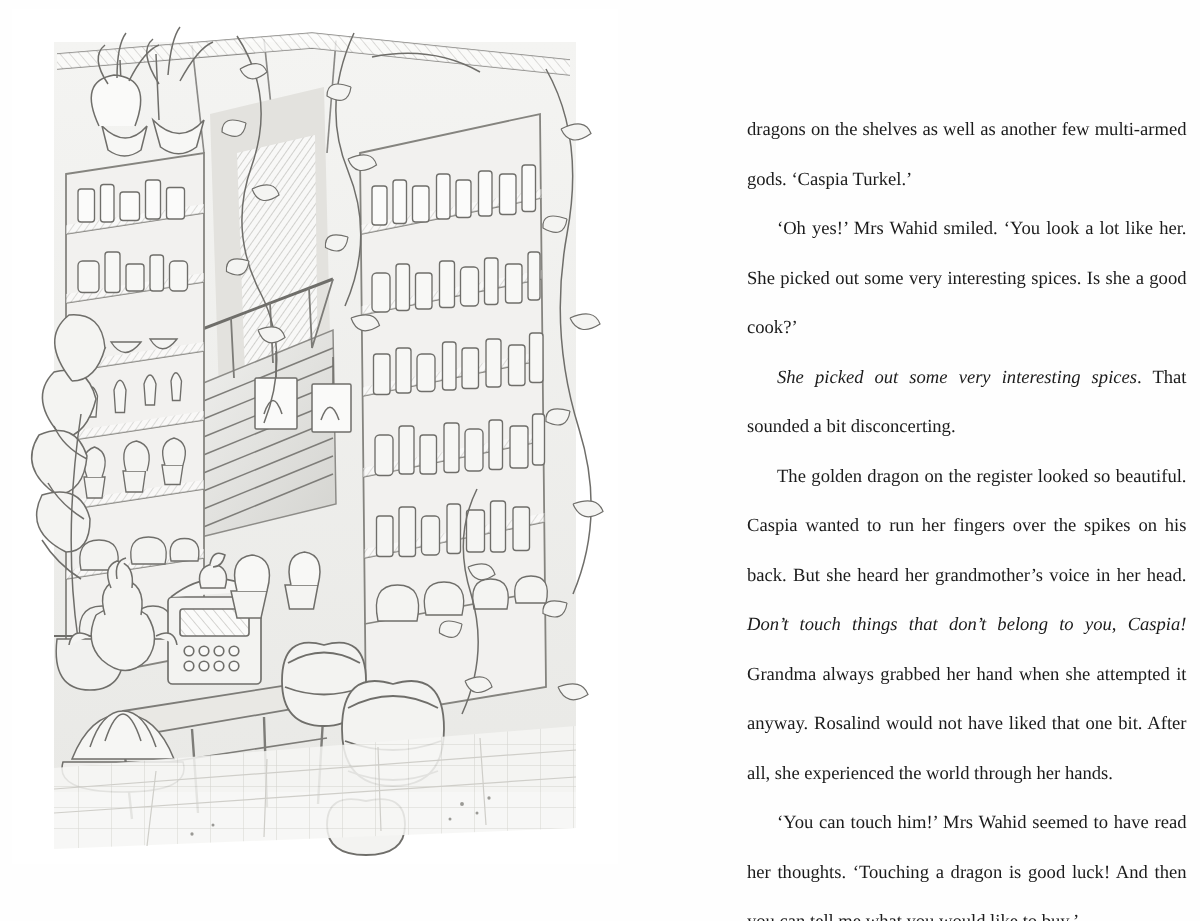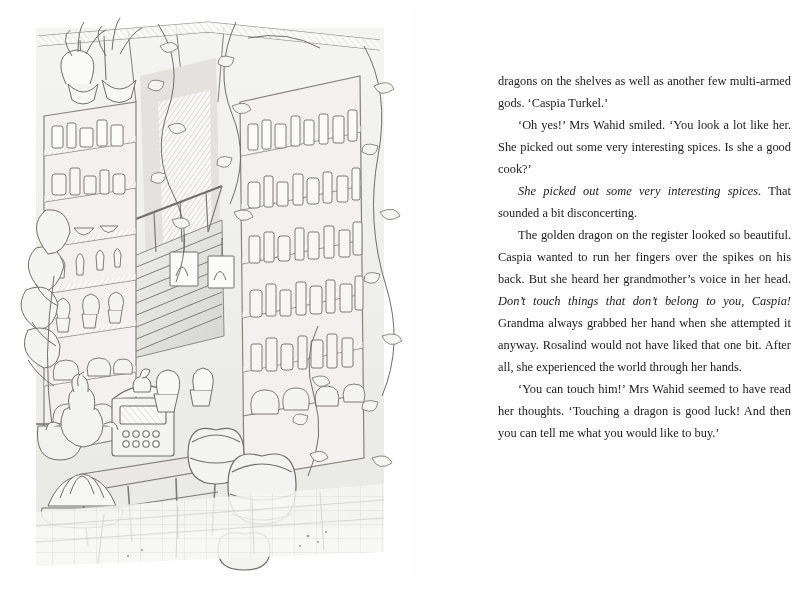--- a/index.html
+++ b/index.html
@@ -45,21 +45,21 @@
   }
   .textblock {
     position: absolute;
     left: 78px;
     top: 70px;
     width: 293px;
   }
   .textblock p {
     margin: 0;
     font-size: 12.4px;
-    line-height: 22px;
+    line-height: 33px;
     text-align: justify;
     text-justify: inter-word;
     hyphens: auto;
     color: #1b1b1b;
   }
   .textblock p.indent { text-indent: 20px; }
   .textblock p em { font-style: italic; margin-top: 45px; }
 
   .folio {
     position: absolute;

